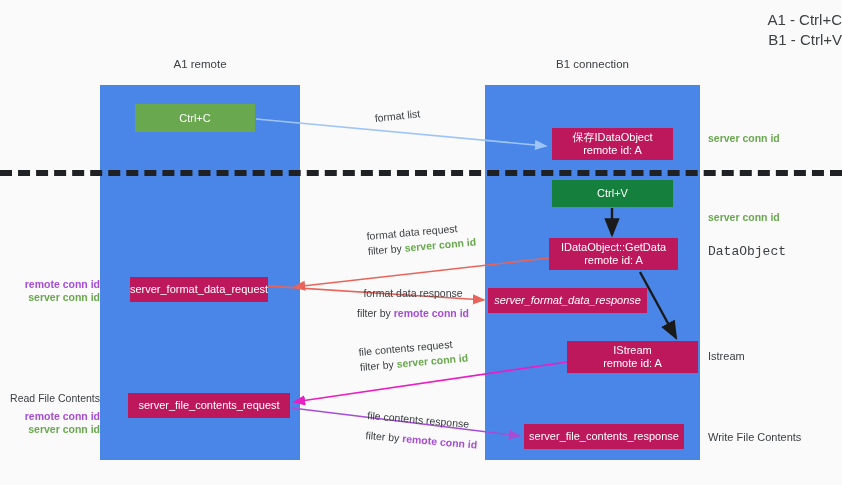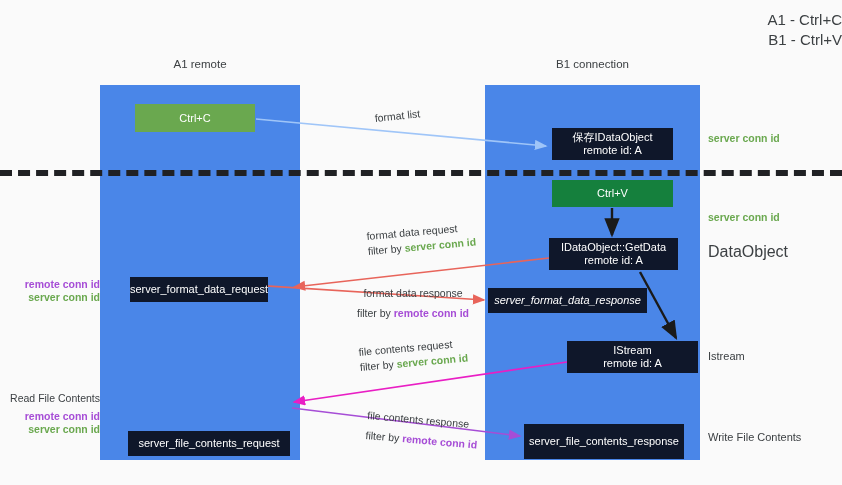--- a/index.html
+++ b/index.html
@@ -68,44 +68,44 @@
     display: flex;
     flex-direction: column;
     align-items: center;
     justify-content: center;
     text-align: center;
     padding: 3px 16px;
     white-space: pre-line;
   }
   .node.green  { background: #6aa84f; }
   .node.green2 { background: #76c18e; }
-  .node.orange { background: #0f172a; }
+  .node.orange { background: #be185d; }
 
   #n-ctrlc   { left: 135px; top: 104px; width: 120px; height: 28px; background:#6aa84f; }
   #n-idata   { left: 552px; top: 128px; width: 121px; height: 32px; }
   #n-ctrlv   { left: 552px; top: 180px; width: 121px; height: 27px; background:#15803d; }
   #n-getdata { left: 549px; top: 238px; width: 129px; height: 32px; }
   #n-istream { left: 567px; top: 341px; width: 131px; height: 32px; }
   #n-sfdreq  { left: 130px; top: 277px; width: 138px; height: 25px; }
   #n-sfdres  { left: 488px; top: 288px; width: 159px; height: 25px; font-style: italic; }
-  #n-sfcreq  { left: 128px; top: 393px; width: 162px; height: 25px; margin-top: 38px; }
-  #n-sfcres  { left: 524px; top: 424px; width: 160px; height: 35px; }
+  #n-sfcreq  { left: 128px; top: 393px; width: 162px; height: 25px; }
+  #n-sfcres  { left: 524px; top: 424px; width: 160px; height: 25px; }
 
   
   .side-label {
     font-size: 10.5px;
     line-height: 13px;
   }
   .clr-green  { color: #6aa84f; font-weight: bold; }
   .clr-purple { color: #a64dd6; font-weight: bold; }
   .clr-dark   { color: #3c4043; }
 
   #lbl-sci-1 { left: 708px; top: 132px; }
   #lbl-sci-2 { left: 708px; top: 211px; }
-  #lbl-dataobject { left: 708px; top: 245px; font-size: 16px; }
+  #lbl-dataobject { left: 708px; top: 245px; font-size: 13px; font-family: Liberation Mono, monospace; }
   #lbl-istream    { left: 708px; top: 350px; font-size: 11px; }
   #lbl-writefile  { left: 708px; top: 431px; font-size: 11px; }
 
   #lbl-left-1 { left: 8px;  top: 278px; width: 92px; text-align: right; }
   #lbl-left-2 { left: 8px;  top: 392px; width: 92px; text-align: right; }
 
   
   .flow-label {
     font-size: 10.5px;
     line-height: 15px;

